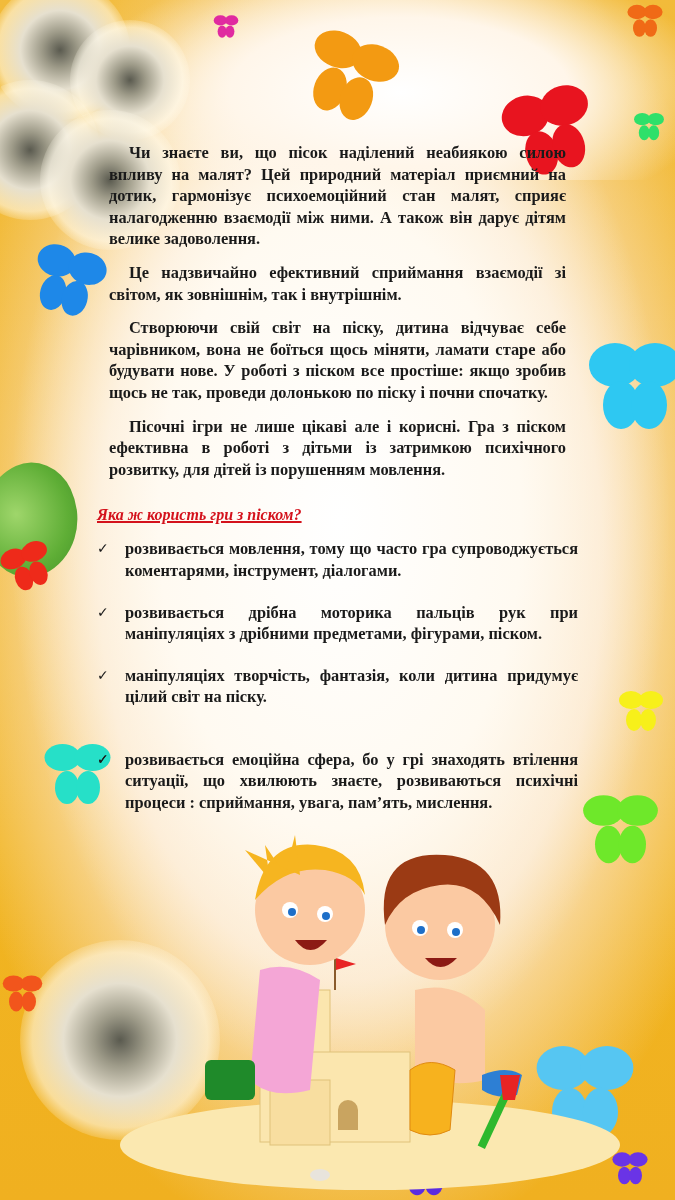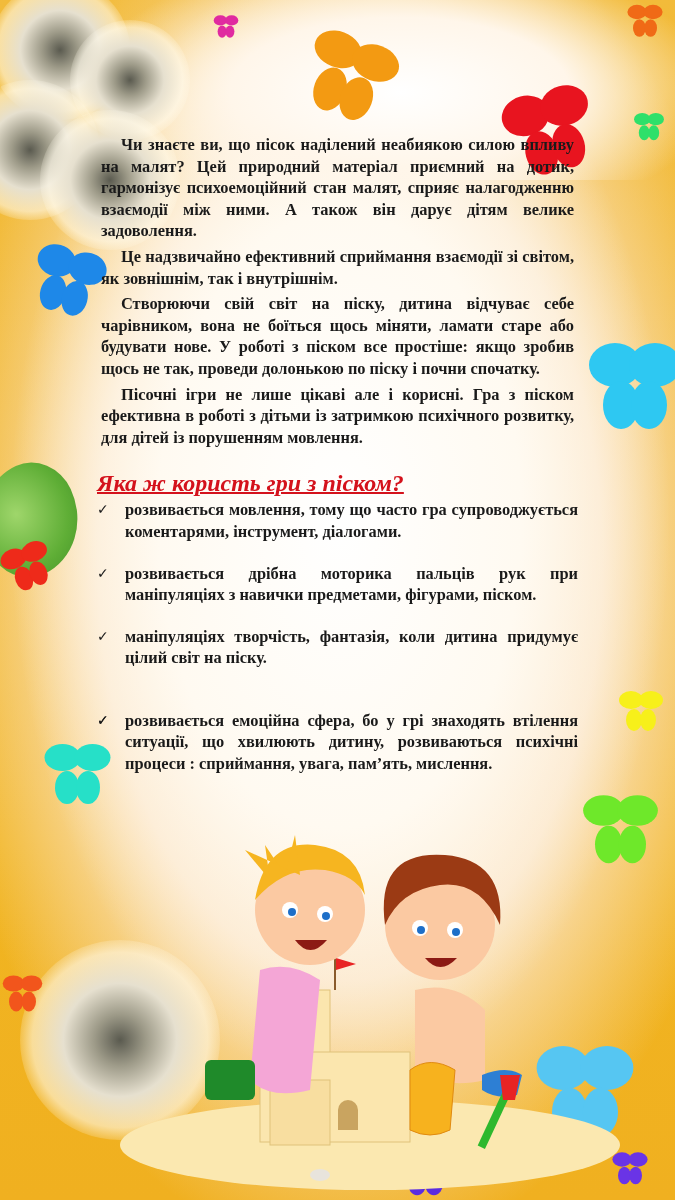--- a/index.html
+++ b/index.html
@@ -26,24 +26,24 @@
   .leaf {
     position: absolute; border-radius: 60% 40% 60% 40%;
     background: radial-gradient(ellipse at 40% 40%, #9fd66b 0%, #5fae36 60%, #3f8f26 100%);
     transform: rotate(-25deg);
   }
   .butterfly { position: absolute; }
   .content {
     position: absolute; left: 97px; top: 130px; width: 481px;
     color: #1a1a1a; font-weight: bold; font-size: 16.4px; line-height: 21.6px;
   }
-  .para { text-align: justify; text-indent: 20px; margin: 4px; }
+  .para { text-align: justify; text-indent: 20px; margin: 12px; }
   .heading {
-    margin: 24px 0 5px 0; color: #d4121c; font-style: italic; font-weight: bold;
-    font-size: 24px; line-height: 22px; text-decoration: underline; text-decoration-thickness: 2px;
+    margin: 24px 0 12px 0; color: #d4121c; font-style: italic; font-weight: bold;
+    font-size: 16px; line-height: 22px; text-decoration: underline; text-decoration-thickness: 2px;
   }
   .list { list-style: none; margin: 0; padding: 0; }
   .item { position: relative; padding-left: 28px; text-align: justify; }
   .item .check {
     position: absolute; left: 0; top: 0; font-size: 14px; font-weight: normal;
     font-family: "DejaVu Sans", sans-serif;
   }
   .gap1 { margin-top: 20px; }
   .gap2 { margin-top: 41px; }
   .kids { position: absolute; left: 110px; top: 830px; width: 540px; height: 370px; }
@@ -228,27 +228,27 @@
 
   <h2 class="heading">Яка ж користь гри з піском?</h2>
 
   <ul class="list">
     <li class="item">
       <span class="check">✓</span>
       <span>розвивається мовлення, тому що  часто гра супроводжується коментарями, інструмент, діалогами.</span>
     </li>
     <li class="item gap1">
       <span class="check">✓</span>
-      <span> розвивається дрібна моторика пальців рук  при маніпуляціях з навички предметами, фігурами, піском.</span>
+      <span> розвивається дрібна моторика пальців рук  при маніпуляціях з дрібними предметами, фігурами, піском.</span>
     </li>
     <li class="item gap1">
       <span class="check">✓</span>
       <span>маніпуляціях творчість, фантазія, коли дитина придумує цілий світ на піску.</span>
     </li>
     <li class="item gap2">
       <span class="check">✓</span>
     </li>
     <li class="item gap1">
       <span class="check">✓</span>
-      <span> розвивається емоційна сфера, бо у грі знаходять втілення ситуації, що хвилюють дитину,  розвиваються психічні процеси : сприймання, увага, пам’ять, мислення.</span>
+      <span> розвивається емоційна сфера, бо у грі знаходять втілення ситуації, що хвилюють знаєте,  розвиваються психічні процеси : сприймання, увага, пам’ять, мислення.</span>
     </li>
   </ul>
 </main>
 
 </body></html>

